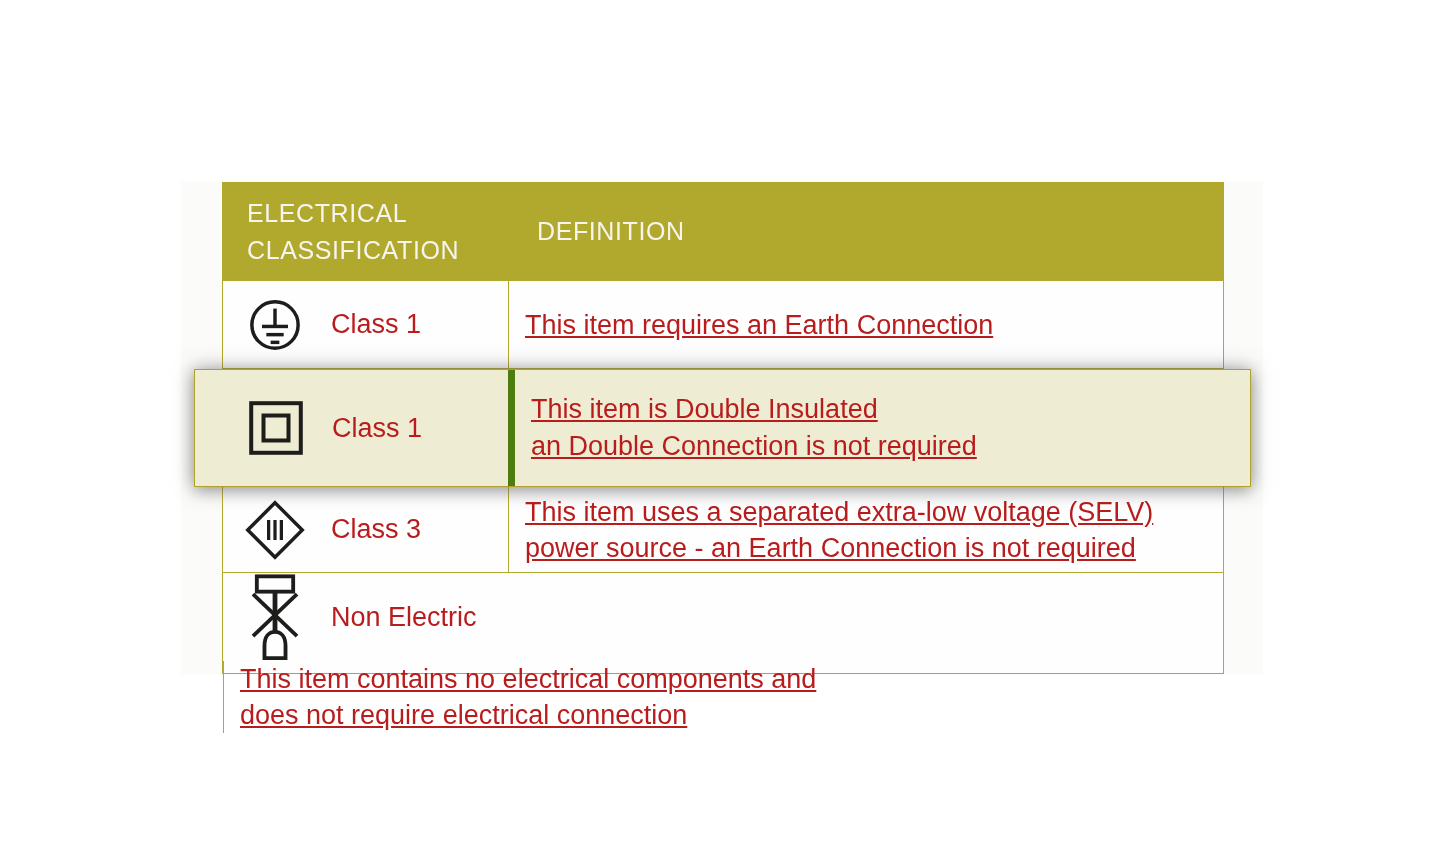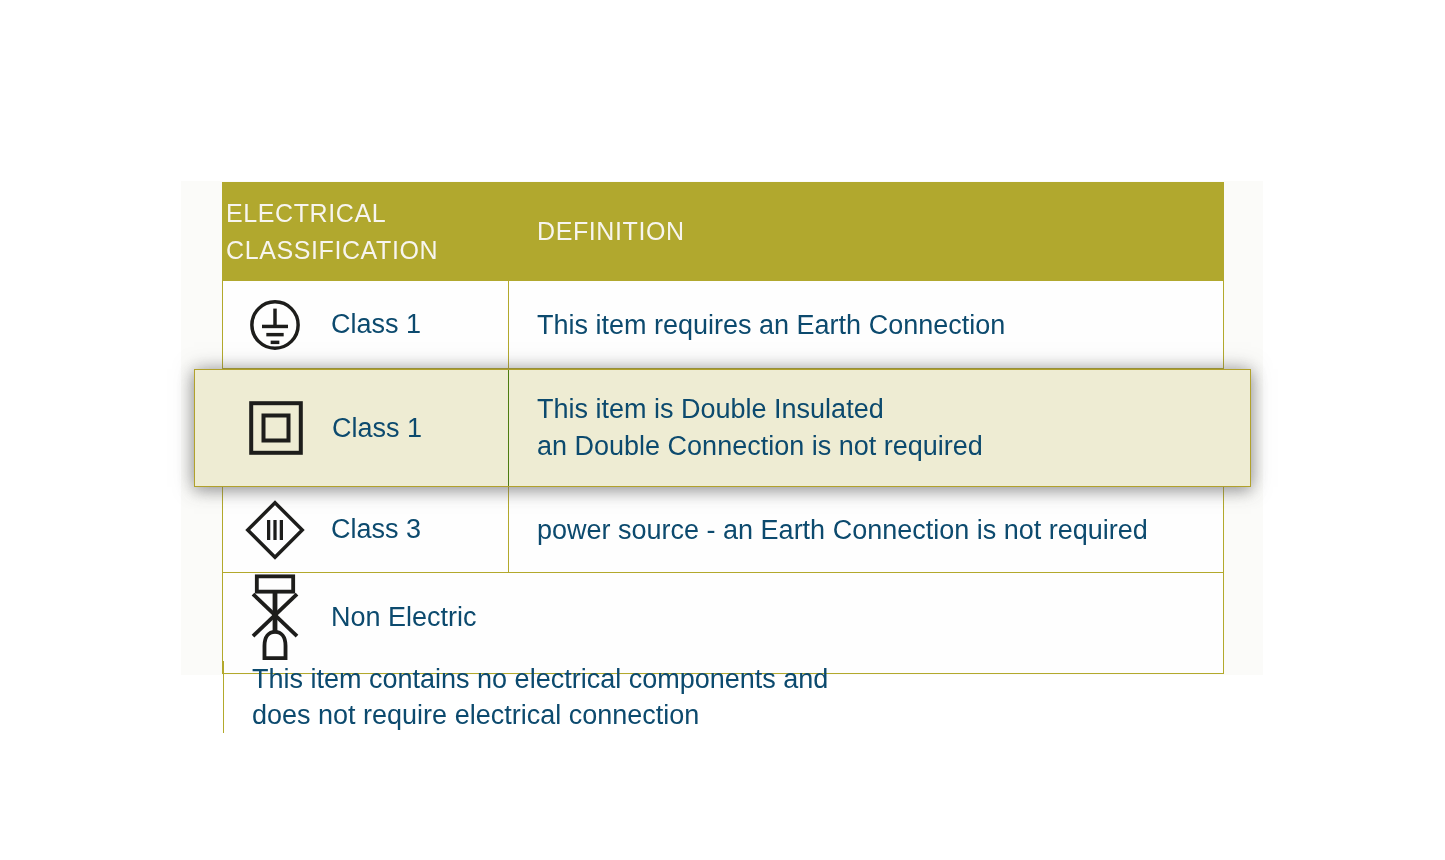--- a/index.html
+++ b/index.html
@@ -38,38 +38,38 @@
     background: #b1a82e;
     display: flex;
     align-items: center;
     color: #f7f5ef;
     font-size: 25px;
     letter-spacing: 0.6px;
   }
   .thead .hcell1 {
     box-sizing: border-box;
     width: 286px;
-    padding-left: 4px;
+    padding-left: 25px;
     line-height: 37px;
   }
   .thead .hcell2 {
     box-sizing: border-box;
     flex: 1;
     padding-left: 29px;
   }
   
   .trow {
     box-sizing: border-box;
     width: 1002px;
     background: #fefefe;
     border-left: 1px solid #b3a92c;
     border-right: 1px solid #b3a92c;
     border-bottom: 1px solid #b3a92c;
     display: flex;
-    color: #0c4a6e;
+    color: #b91c1c;
   }
   .trow.r1 { height: 88px; }
   .trow.r3 { height: 86px; }
   .trow.r4 { height: 101px; flex-direction: column; }
   .cell-class {
     box-sizing: border-box;
     width: 285px;
     display: flex;
     align-items: center;
     padding-left: 22px;
@@ -86,42 +86,43 @@
     font-size: 27px;
     white-space: nowrap;
   }
   .cell-def {
     box-sizing: border-box;
     flex: 1;
     border-left: 1px solid #b3a92c;
     display: flex;
     flex-direction: column;
     justify-content: center;
-    padding-left: 28px;
+    padding-left: 16px;
     padding-right: 10px;
     font-size: 27px;
     line-height: 36px;
+    text-decoration: underline;
   }
   
   .trow.popped {
     position: relative;
     z-index: 3;
     margin-left: -28px;
     width: 1057px;
     height: 118px;
     background: #eeecd3;
     border: 1px solid #b1a12c;
     box-shadow: 0 0 18px rgba(90, 90, 90, 0.55), 0 5px 14px rgba(110, 110, 110, 0.35);
   }
   .trow.popped .cell-class {
     width: 313px;
     padding-left: 51px;
   }
   .trow.popped .cell-def {
-    border-left: 1px solid #4d7c0f;
+    border-left: 7px solid #4d7c0f;
     line-height: 37px;
   }
   .def-line { white-space: nowrap; }
   svg.sym { display: block; }
   svg.sym * { stroke: #1d1d1b; fill: none; }
 </style>
 </head>
 <body>
 
 <div class="stage">
@@ -177,20 +178,21 @@
           <svg class="sym" width="66" height="66" viewBox="0 0 66 66">
             <path d="M33 3 L63 33 L33 63 L3 33 Z" stroke-width="3.8"></path>
             <path d="M26 22 V44" stroke-width="3.6"></path>
             <path d="M33 22 V44" stroke-width="3.6"></path>
             <path d="M40 22 V44" stroke-width="3.6"></path>
           </svg>
         </span>
         <span class="class-label">Class 3</span>
       </div>
       <div class="cell-def">
+        <div class="def-line">This item uses a separated extra-low voltage (SELV)</div>
         <div class="def-line">power source - an Earth Connection is not required</div>
       </div>
     </div>
 
     <div class="trow r4">
       <div class="cell-class">
         <span class="icon-box">
           <svg class="sym" width="58" height="88" viewBox="0 0 60 92">
             <rect x="11" y="3.5" width="38" height="16" stroke-width="4"></rect>
             <path d="M30 19.5 V63" stroke-width="5"></path>

